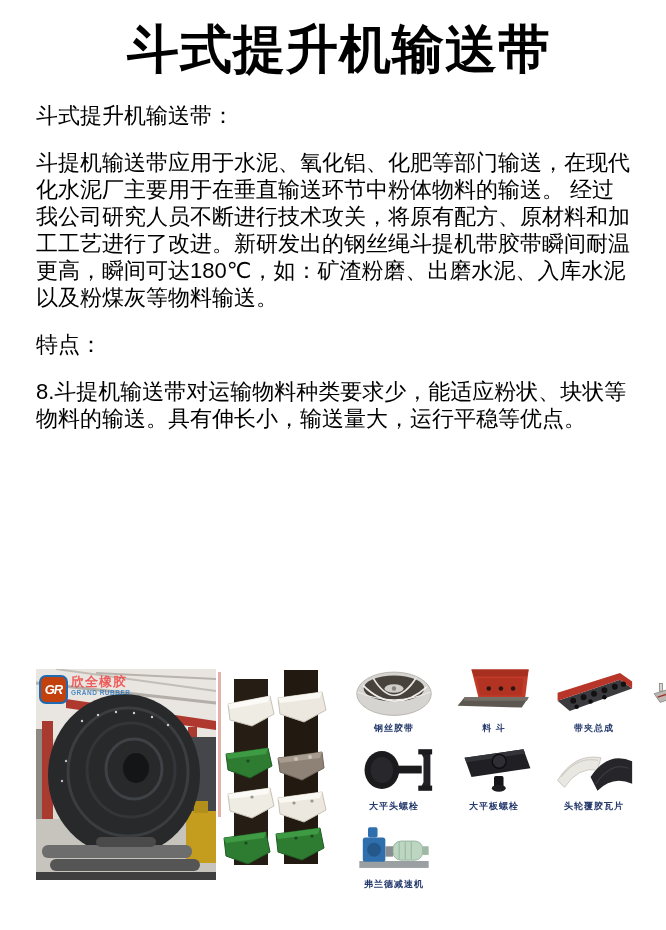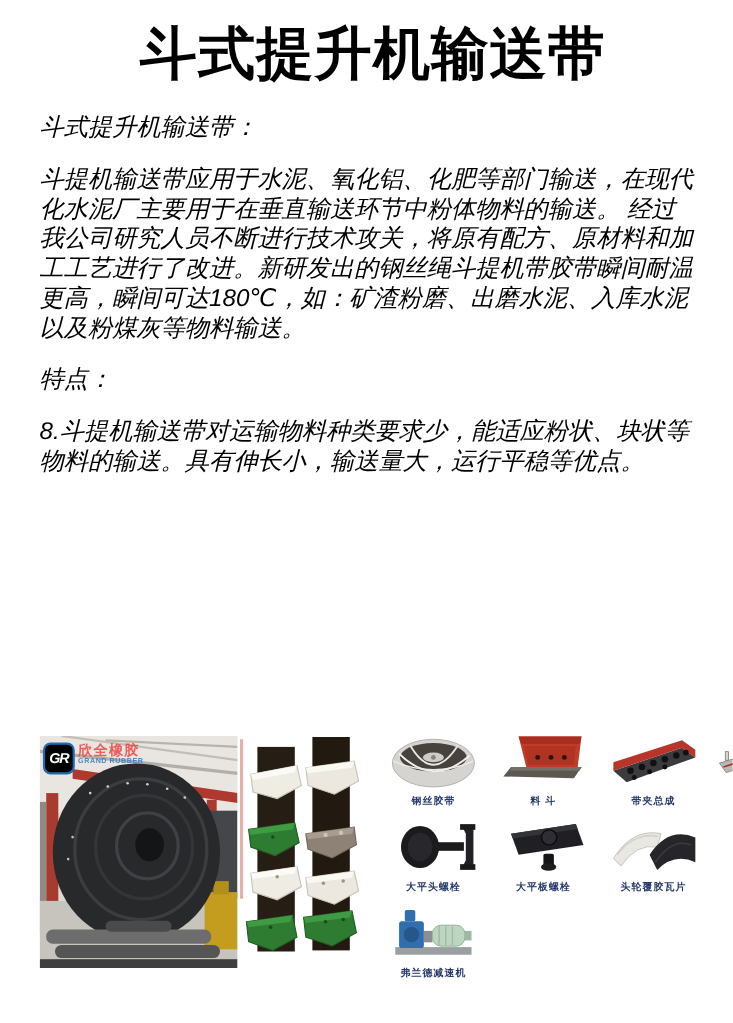--- a/index.html
+++ b/index.html
@@ -1,28 +1,28 @@
 <!DOCTYPE html>
 <html><head>
 <meta charset="utf-8">
 <style>
   html,body{margin:0;padding:0;background:#ffffff;}
   body{width:666px;height:930px;overflow:hidden;font-family:"Liberation Sans","DejaVu Sans",sans-serif;color:#000;}
   .page{position:relative;width:666px;height:930px;background:#fff;}
   h1.title{margin:14px 0 0 12px;font-size:52px;line-height:70px;text-align:center;font-weight:700;letter-spacing:1px;}
   .content{margin:18px 34px 0 36px;width:596px;font-size:22px;line-height:27px;}
-  .content p{margin:0 0 20px 0;font-style:italic;}
+  .content p{margin:0 0 20px 0;}
   
   .gallery{position:absolute;left:0;top:648px;width:666px;height:232px;}
   .photo{position:absolute;overflow:hidden;}
   .photo-factory{left:36px;top:7px;width:180px;height:211px;}
   .photo-buckets{left:218px;top:0px;width:118px;height:216px;}
   .photo svg{display:block;width:100%;height:100%;}
   .logo{position:absolute;left:3px;top:6px;display:flex;align-items:flex-start;gap:3px;}
-  .logo-gr{display:flex;align-items:center;justify-content:center;width:25px;height:25px;background:#000000;color:#fff;
+  .logo-gr{display:flex;align-items:center;justify-content:center;width:25px;height:25px;background:#c2410c;color:#fff;
     border:2px solid #1e6bb4;border-radius:7px;font-weight:700;font-size:13px;font-style:italic;letter-spacing:-1px;}
   .logo-text{display:flex;flex-direction:column;line-height:1;}
   .logo-cn{color:#ef4444;font-size:13px;font-weight:700;letter-spacing:1px;opacity:.85;}
   .logo-en{color:#2e79c0;font-size:6.5px;font-weight:700;letter-spacing:.5px;margin-top:2px;opacity:.85;}
   .grid{position:absolute;left:346px;top:4px;width:314px;display:grid;grid-template-columns:repeat(4,1fr);column-gap:4px;row-gap:9px;}
   .cell{margin:0;display:flex;flex-direction:column;align-items:center;}
   .imgbox{width:96px;height:52px;display:flex;align-items:center;justify-content:center;}
   .imgbox svg{width:96px;height:52px;display:block;}
   .plabel{font-size:9px;font-weight:700;color:#24386b;margin-top:4px;letter-spacing:1px;white-space:nowrap;}
 </style>

